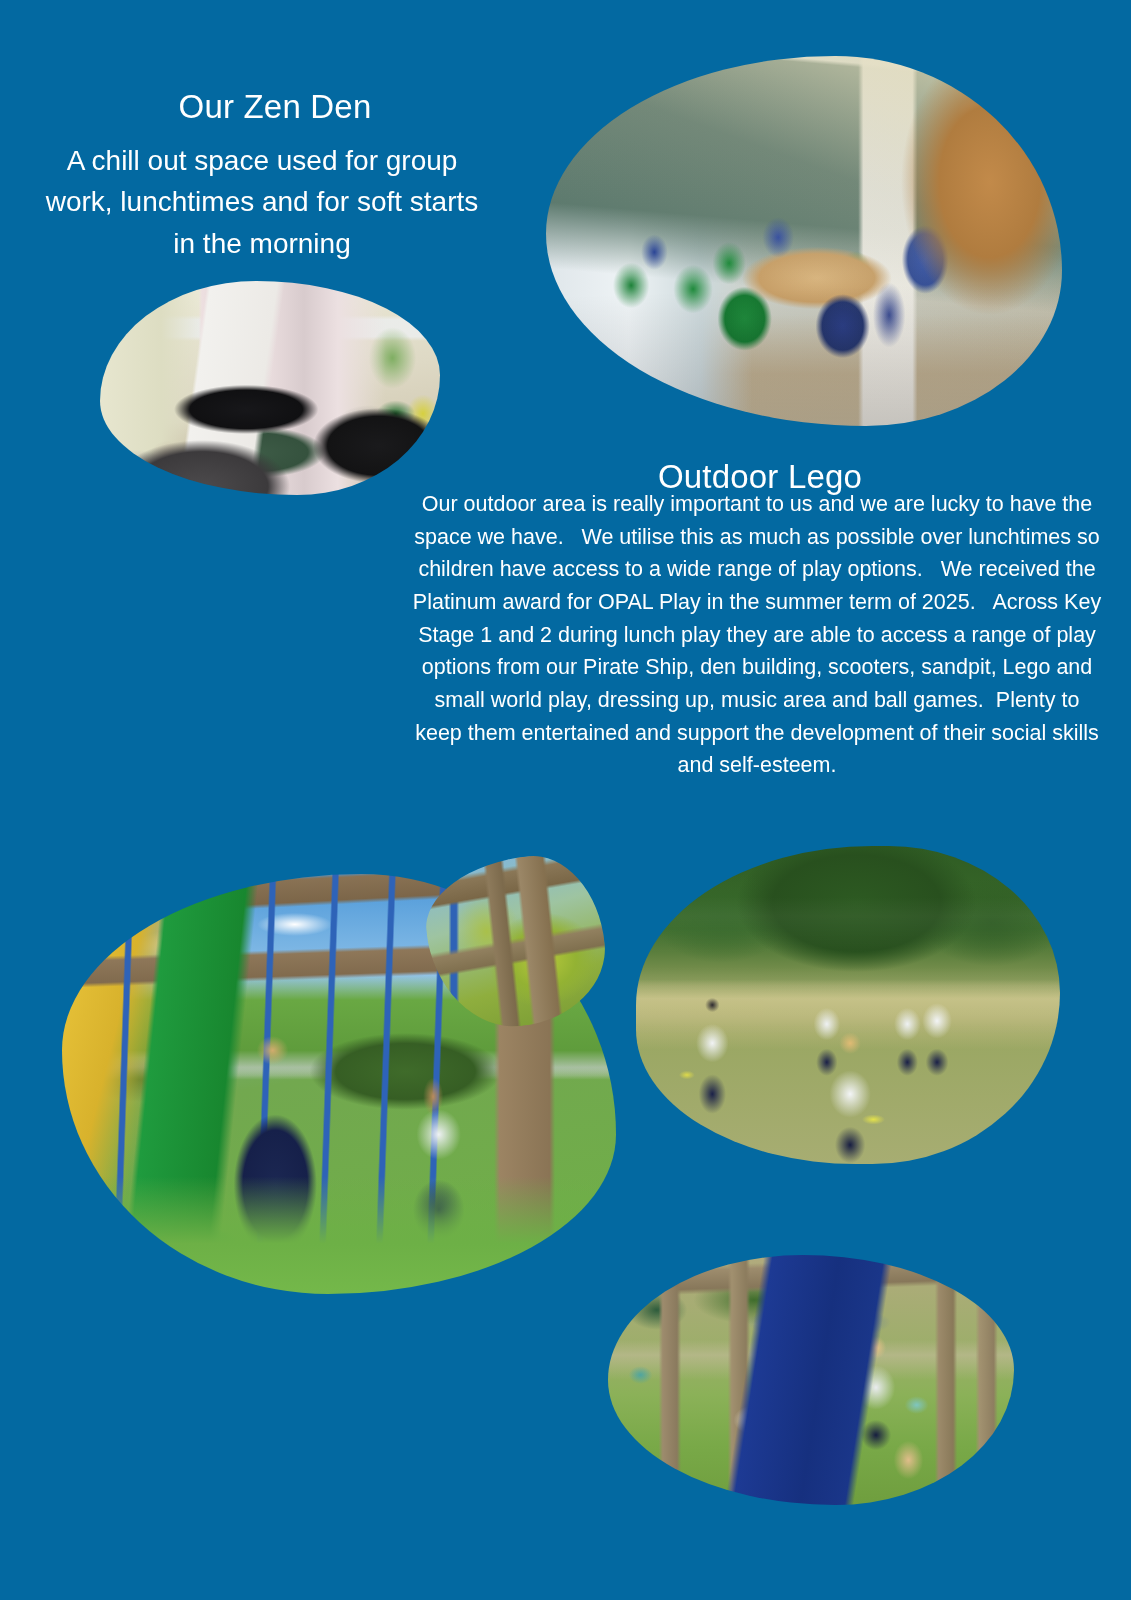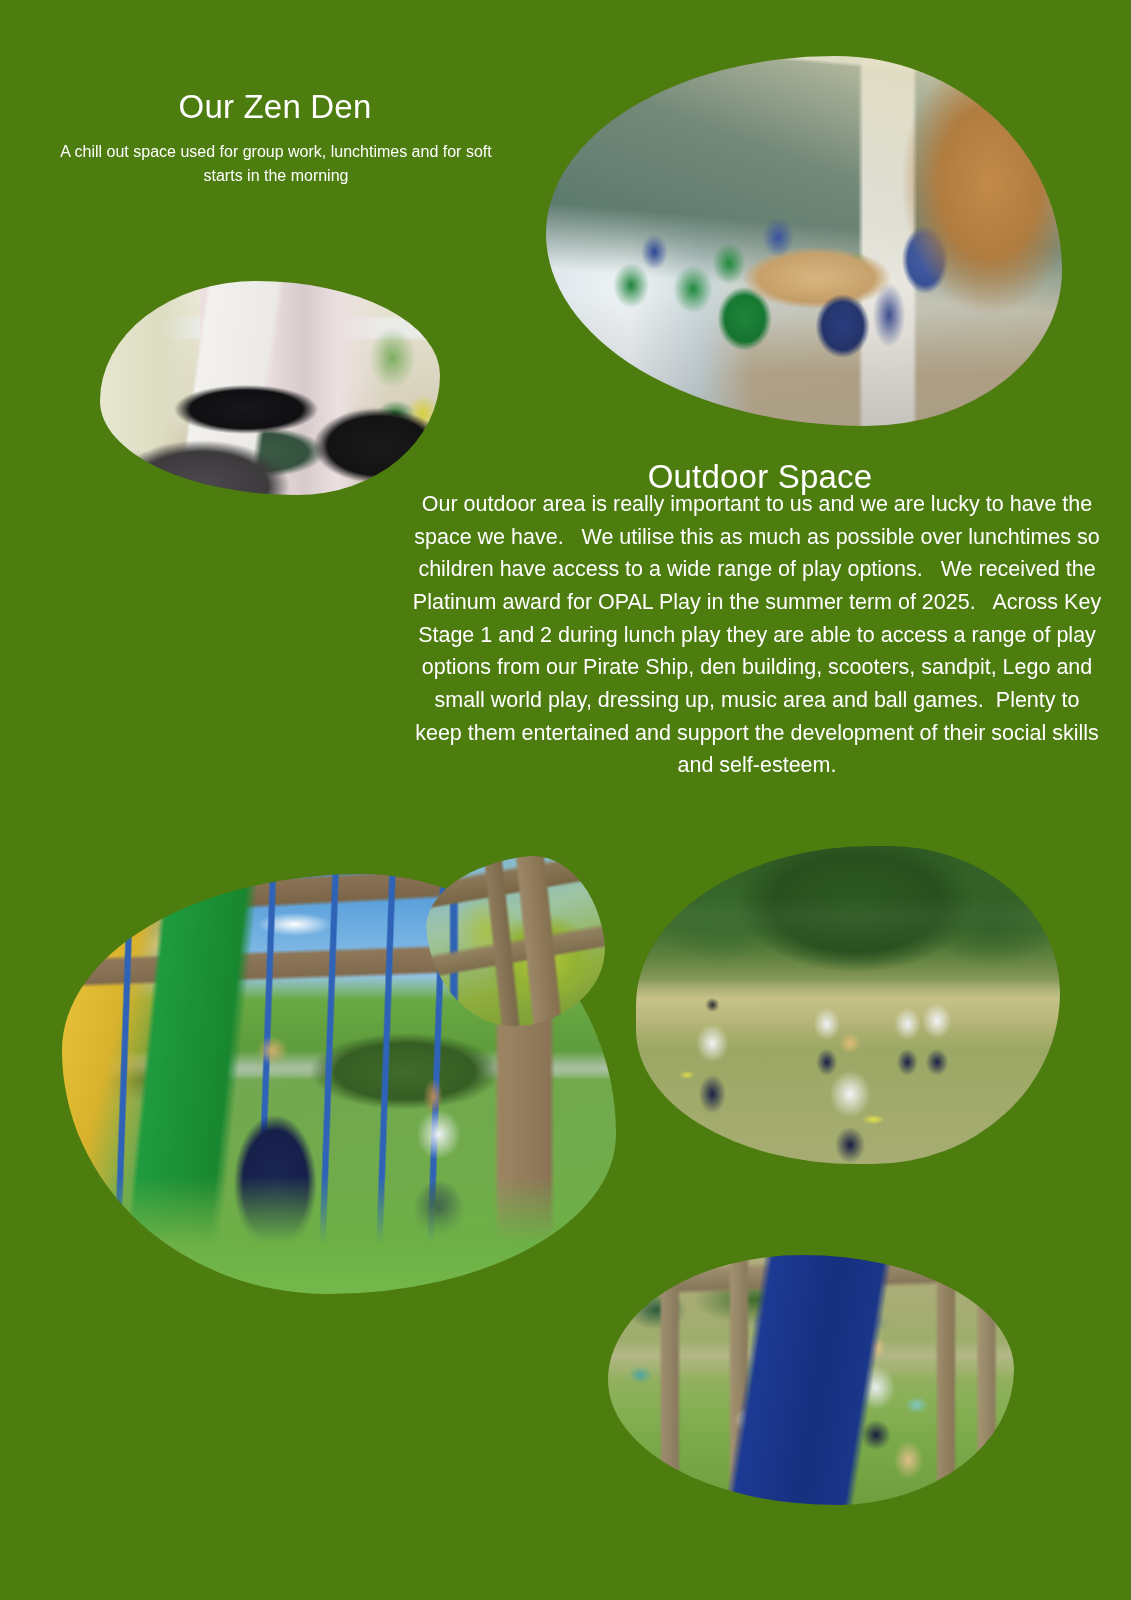--- a/index.html
+++ b/index.html
@@ -14,21 +14,21 @@
     background: #15046b;
     font-family: "Liberation Sans", sans-serif;
     color: #ffffff;
     overflow: hidden;
   }
 
   .page {
     position: relative;
     width: 1131px;
     height: 1600px;
-    background: #4d7c0f;
+    background: #0369a1;
     overflow: hidden;
   }
 
   
 
   .heading {
     position: absolute;
     text-align: center;
     color: #ffffff;
     font-weight: 400;
@@ -46,24 +46,24 @@
   }
 
   #zen-heading {
     left: 60px;
     top: 88px;
     width: 430px;
     font-size: 33px;
   }
 
   #zen-body {
-    left: 58px;
+    left: 44px;
     top: 140px;
     width: 436px;
-    font-size: 16px;
+    font-size: 28px;
     line-height: 1.48;
   }
 
   #outdoor-heading {
     left: 415px;
     top: 458px;
     width: 690px;
     font-size: 33px;
   }
 
@@ -317,21 +317,21 @@
 <div class="page">
 
   <div class="heading" id="zen-heading">Our Zen Den</div>
 
   <div class="body-text" id="zen-body">A chill out space used for group work, lunchtimes and for soft starts in the morning</div>
 
   <div class="photo" id="photo-classroom" role="img" aria-label="Classroom group room with green and blue chairs, round wooden table, storage shelving and a tree mural on the wall"></div>
 
   <div class="photo" id="photo-zenden" role="img" aria-label="Chill out lounge with black leather sofas, soft toys, white coffee table, green rug and net curtains"></div>
 
-  <div class="heading" id="outdoor-heading">Outdoor Space</div>
+  <div class="heading" id="outdoor-heading">Outdoor Lego</div>
 
   <div class="body-text" id="outdoor-body">Our outdoor area is really important to us and we are lucky to have the space we have.   We utilise this as much as possible over lunchtimes so children have access to a wide range of play options.   We received the Platinum award for OPAL Play in the summer term of 2025.   Across Key Stage 1 and 2 during lunch play they are able to access a range of play options from our Pirate Ship, den building, scooters, sandpit, Lego and small world play, dressing up, music area and ball games.  Plenty to keep them entertained and support the development of their social skills and self-esteem.</div>
 
   <div class="photo" id="photo-playground" role="img" aria-label="Children on a wooden climbing frame with blue trapeze rings over green play surface"></div>
 
   <div class="photo" id="photo-frame-detail" role="img" aria-label="Close up of wooden climbing frame posts and blue rope against trees and blue sky"></div>
 
   <div class="photo" id="photo-field" role="img" aria-label="Children playing racket and ball games on the school field in front of trees"></div>
 
   <div class="photo" id="photo-den" role="img" aria-label="Child holding up a large blue tarpaulin while den building under the outdoor canopy"></div>

